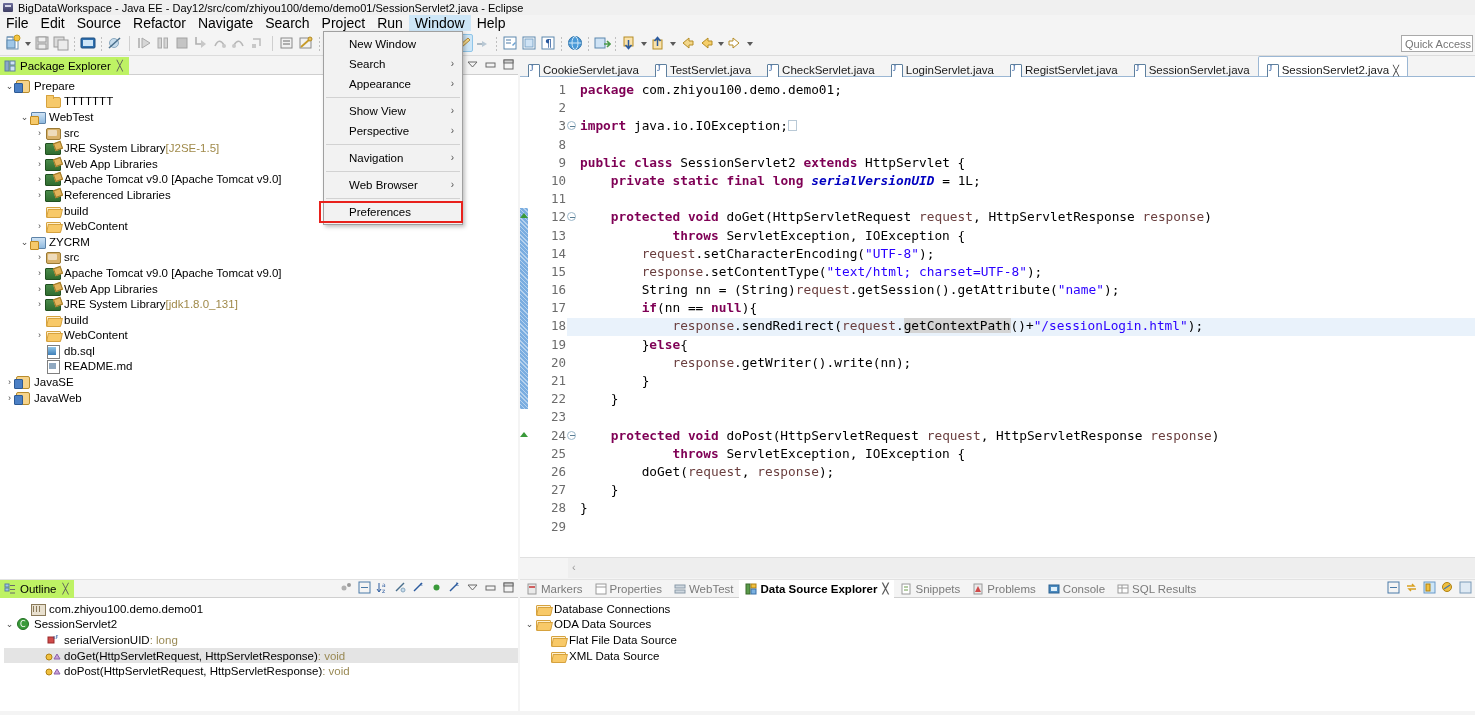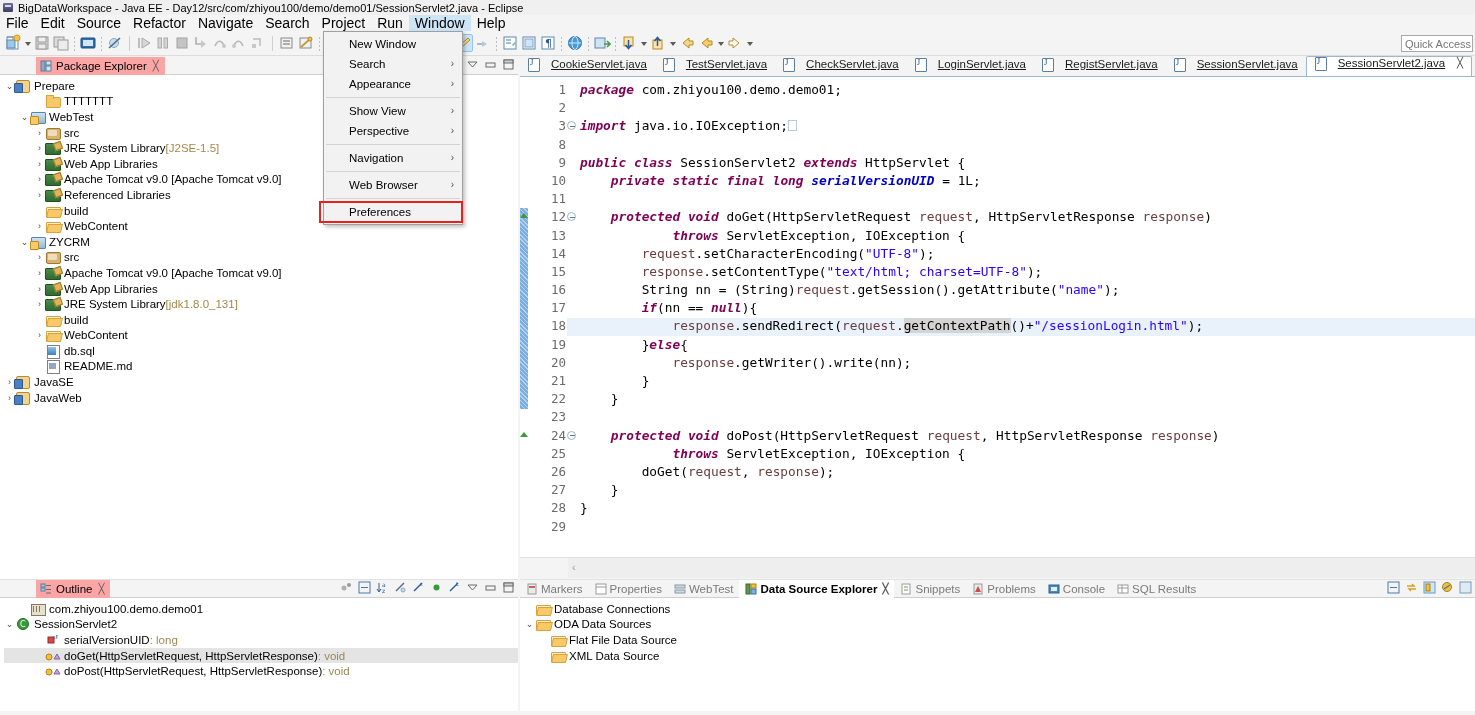--- a/index.html
+++ b/index.html
@@ -77,21 +77,21 @@
   .dd-item.pref{ position:relative; }
 
   
   .left-panel{ position:absolute; left:0; top:57px; width:518px; height:522px; background:#fff; }
   .view-tabbar{
     position:relative; height:18px; background:#f4f4f4;
     border-bottom:1px solid #cfcfcf; display:flex; align-items:center;
   }
   .view-tab{ display:flex; align-items:center; gap:4px; padding:0 6px 0 4px;
              height:18px; font-size:11.5px; white-space:nowrap;}
-  .view-tab.selected{ background:#fca5a5; font-weight:normal;margin-left:36px;}
+  .view-tab.selected{ background:#bef264; font-weight:normal;}
   .tab-close{ color:#5a5a5a; font-size:10px; margin-left:2px;}
   .view-tools{ position:absolute; right:3px; top:1px; display:flex; align-items:center; gap:5px;}
   .vt{ width:13px; height:13px; position:relative; display:inline-block;}
   .tree{ padding:3px 0 0 4px; font-size:11.5px; }
   .trow{ display:flex; align-items:center; height:15.6px; white-space:nowrap; }
   .trow.sel{ background:#e4e4e4; }
   .twist{ width:11px; text-align:center; color:#4a4a4a; font-size:9px; flex:none;}
   .ticon{ width:16px; height:14px; flex:none; position:relative; margin-right:3px;}
   .tlabel{ color:#000; }
   .tdim{ color:#a08a4a; }
@@ -132,22 +132,22 @@
     background:#8fa8c0;}
   .ic-jse::before{ content:""; position:absolute; left:1px; top:1px; width:12px;height:11px;
     background:#f6d38a; border:1px solid #b78b2c; border-radius:2px;}
   .ic-jse::after{ content:""; position:absolute; left:-1px; top:4px; width:7px;height:8px;
     background:#4b7fc4; border:1px solid #2d5a94; border-radius:1px;}
 
   
   .editor{ position:absolute; left:520px; top:57px; width:955px; height:522px; background:#fff;}
   .etabbar{ height:20px; background:#f4f4f4; display:flex; align-items:flex-end;
             border-bottom:1px solid #9bb7d4; }
-  .etab{ display:flex; align-items:flex-start; gap:12px; height:18px; padding:0 8px;
-         font-size:11.5px; color:#1a1a1a; white-space:nowrap;text-decoration:underline; }
+  .etab{ display:flex; align-items:flex-end; gap:4px; height:18px; padding:0 8px;
+         font-size:11.5px; color:#1a1a1a; white-space:nowrap; }
   .etab.active{ background:#fff; border:1px solid #9bb7d4; border-bottom:none;
                 height:20px; border-radius:2px 2px 0 0; }
   .jicon{ width:11px; height:12px; position:relative; flex:none;}
   .jicon::before{ content:""; position:absolute; left:0; top:0; width:10px;height:12px;
      background:#fff; border:1px solid #5d7f9e; border-radius:1px;}
   .jicon::after{ content:"J"; position:absolute; left:2px; top:-1px;
      font-size:9px; color:#2b5a9e; font-family:"Liberation Serif",serif;}
   .etab-close{ font-size:10px; color:#444;}
 
   .code-area{ position:relative; height:478px; background:#fff; overflow:hidden; }
@@ -156,21 +156,21 @@
      background-image:repeating-linear-gradient(45deg, rgba(255,255,255,.45) 0 1px, transparent 1px 3px);}
   .linenos{ position:absolute; left:8px; top:0; width:38px; height:478px;
             text-align:right; font-family:"DejaVu Sans Mono", monospace;
             font-size:12.5px; color:#6b6b6b; padding-top:4px; }
   .fold{ position:absolute; left:47px; top:0; width:12px; height:478px; padding-top:4px;}
   .codetext{ position:absolute; left:60px; top:0; right:0; height:478px;
              font-family:"DejaVu Sans Mono", monospace; font-size:12.8px;
              padding-top:4px; white-space:pre; }
   .ln{ height:18.2px; line-height:18.2px; }
   .hl-line{ position:absolute; left:47px; right:0; height:18.2px; background:#e9f2fb; }
-  .kw{ color:#7f0055; font-weight:bold;font-style:italic; }
+  .kw{ color:#7f0055; font-weight:bold; }
   .str{ color:#2a00ff; }
   .param{ color:#6a3e3e; }
   .fld{ color:#0000c0; font-style:italic; font-weight:bold; }
   .cursor-box{ background:#d4d4d4; }
   .caret{ display:inline-block; width:1px; height:13px; background:#000;
           vertical-align:-2px; margin:0 -1px; }
   .fold-minus{ display:inline-block; width:9px; height:9px; border:1px solid #9ab6c9;
      border-radius:50%; position:relative; background:#fff; }
   .fold-minus::after{ content:""; position:absolute; left:2px; top:3.5px; width:5px; height:1px; background:#5a7d93;}
   .ovw-tri{ position:absolute; left:0; width:0; height:0;

